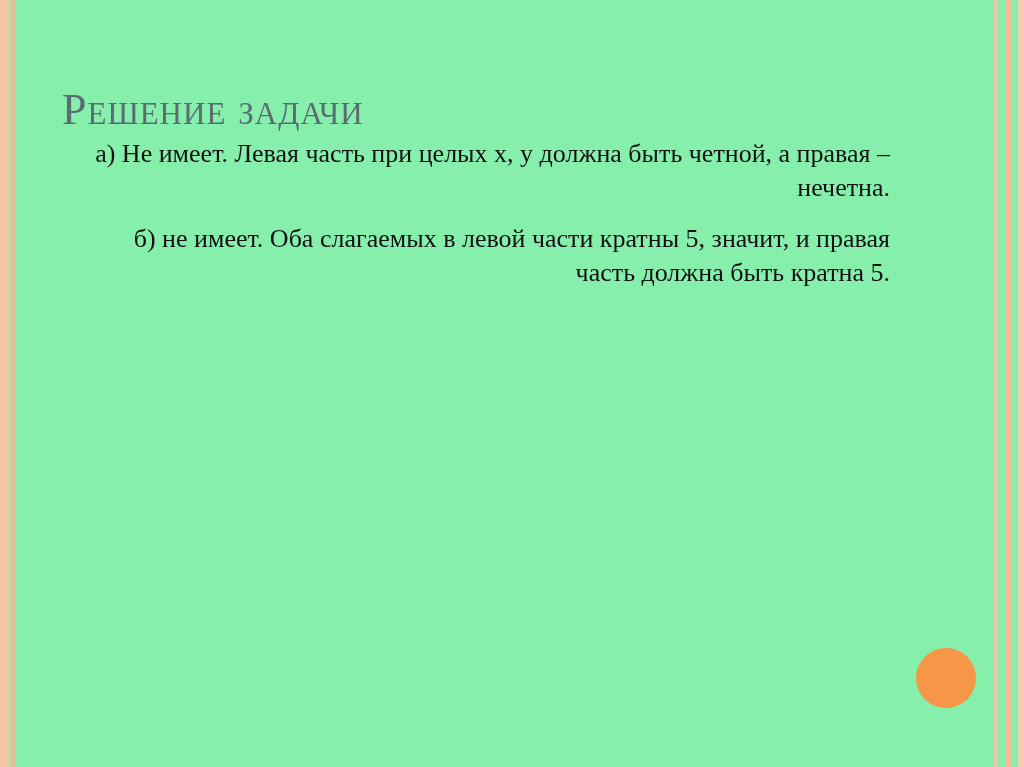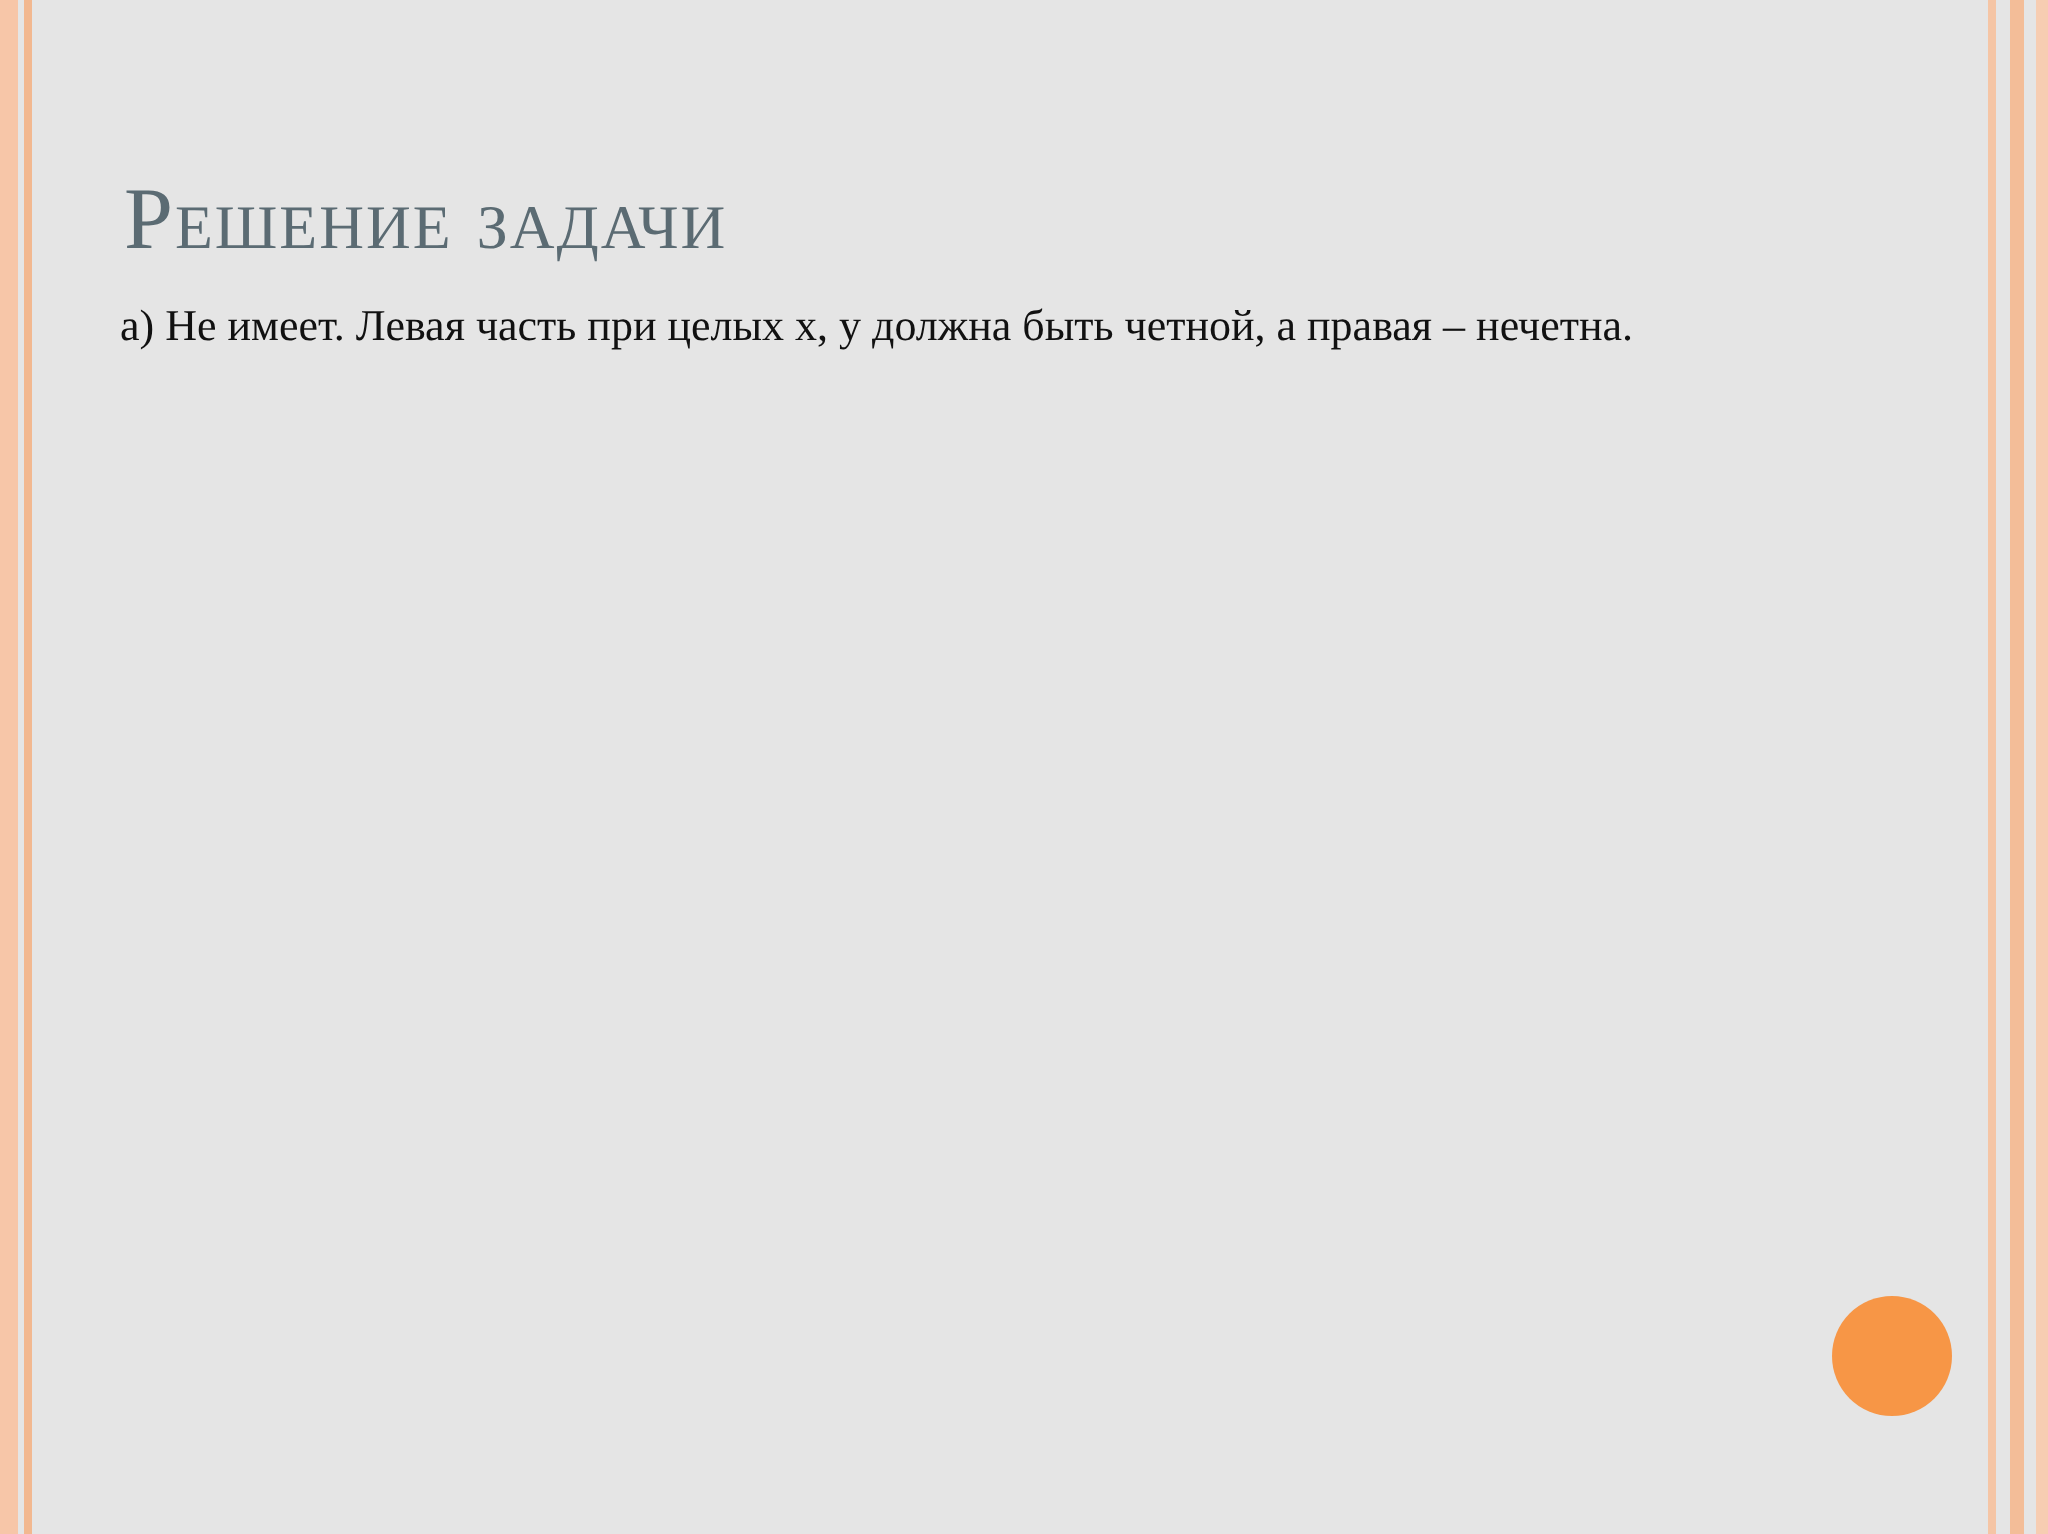--- a/index.html
+++ b/index.html
@@ -11,21 +11,22 @@
     height: 767px;
     background: #ffffff;
     font-family: "Liberation Serif", serif;
     overflow: hidden;
     position: relative;
   }
 
   .slide {
     position: absolute;
     inset: 0;
-    background: #e5e5e5;
+    background: #86efac;
+    text-align: right;
   }
 
   
   .left-bar-outer {
     position: absolute;
     left: 0;
     top: 0;
     width: 9px;
     height: 767px;
     background: #f7c6a8;
@@ -75,23 +76,23 @@
     color: #5b6b73;
     font-variant: small-caps;
     letter-spacing: 1px;
     white-space: nowrap;
   }
 
   
   .body-block {
     position: absolute;
     left: 60px;
-    top: 148px;
+    top: 137px;
     width: 830px;
-    font-size: 22px;
+    font-size: 26px;
     line-height: 1.32;
     color: #111111;
   }
   .para {
     margin: 0 0 6px 0;
     text-indent: 0;
   }
   .para.indent {
     text-indent: 26px;
   }
@@ -119,17 +120,18 @@
   <div class="left-bar-inner"></div>
 
   <div class="right-bar-a"></div>
   <div class="right-bar-b"></div>
   <div class="right-bar-c"></div>
 
   <div class="title">Решение задачи</div>
 
   <div class="body-block">
     <p class="para">а) Не имеет. Левая часть при целых x, y должна быть четной, а правая – нечетна.</p>
+    <p class="para indent gap">б) не имеет. Оба слагаемых в левой части кратны 5, значит, и правая часть должна быть кратна 5.</p>
   </div>
 
   <div class="orange-dot"></div>
 
 </div>
 
 </body></html>

